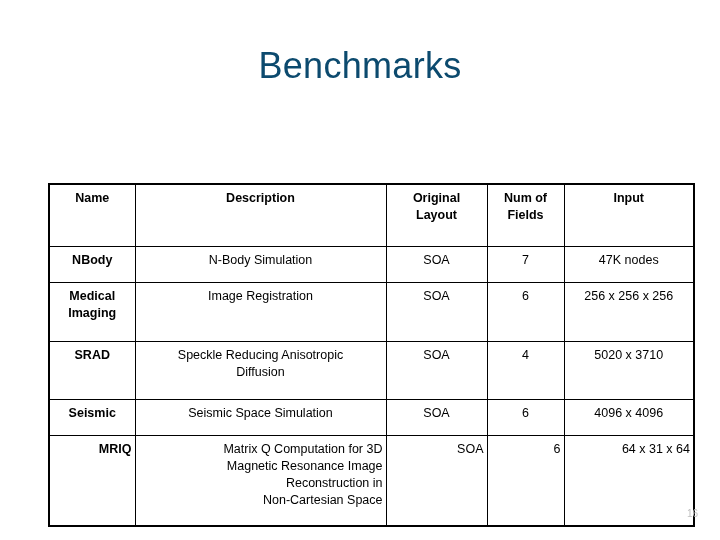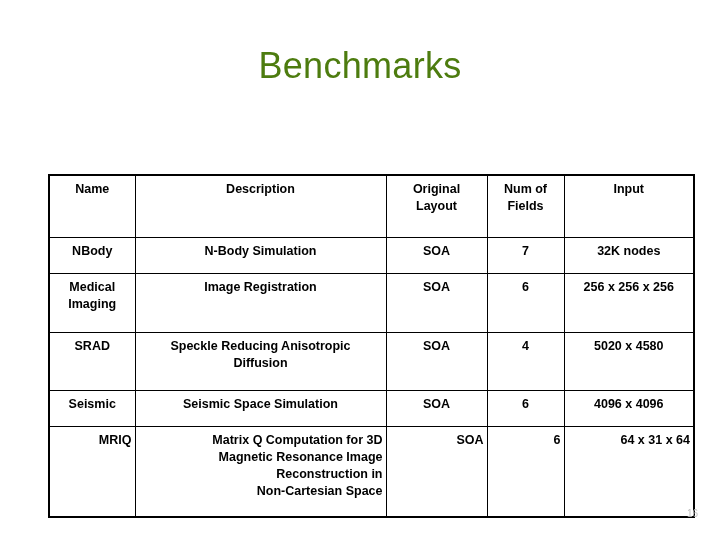--- a/index.html
+++ b/index.html
@@ -25,27 +25,27 @@
   .slide-title {
     position: absolute;
     top: 44px;
     left: 0;
     width: 720px;
     text-align: center;
     font-size: 36px;
     font-weight: 400;
     line-height: 44px;
     letter-spacing: 0.3px;
-    color: #4d7c0f;
+    color: #0c4a6e;
   }
 
   .table-wrap {
     position: absolute;
     left: 48px;
-    top: 174px;
+    top: 183px;
     width: 645px;
   }
 
   table.bench {
     border-collapse: collapse;
     width: 645px;
     table-layout: fixed;
     border: 2px solid #000000;
   }
 
@@ -56,21 +56,21 @@
   table.bench col.c-input     { width: 130px; }
 
   table.bench th,
   table.bench td {
     border: 1.5px solid #000000;
     text-align: center;
     vertical-align: top;
     padding: 5px 3px 4px 3px;
     font-size: 12.5px;
     line-height: 17px;
-    font-weight: 700;
+    font-weight: 400;
   }
 
   table.bench thead th {
     font-weight: bold;
     font-size: 12.5px;
     height: 52px;
     vertical-align: top;
   }
 
   table.bench td.name-cell {
@@ -125,39 +125,39 @@
           <th class="multiline">Input</th>
         </tr>
       </thead>
       <tbody>
 
         <tr class="r-nbody">
           <td class="name-cell multiline">NBody</td>
           <td class="multiline">N-Body Simulation</td>
           <td class="multiline">SOA</td>
           <td class="multiline">7</td>
-          <td class="multiline">32K nodes</td>
+          <td class="multiline">47K nodes</td>
         </tr>
 
         <tr class="r-medical">
           <td class="name-cell multiline">Medical
 Imaging</td>
           <td class="multiline">Image Registration</td>
           <td class="multiline">SOA</td>
           <td class="multiline">6</td>
           <td class="multiline">256 x 256 x 256</td>
         </tr>
 
         <tr class="r-srad">
           <td class="name-cell multiline">SRAD</td>
           <td class="multiline">Speckle Reducing Anisotropic
 Diffusion</td>
           <td class="multiline">SOA</td>
           <td class="multiline">4</td>
-          <td class="multiline">5020 x 4580</td>
+          <td class="multiline">5020 x 3710</td>
         </tr>
 
         <tr class="r-seismic">
           <td class="name-cell multiline">Seismic</td>
           <td class="multiline">Seismic Space Simulation</td>
           <td class="multiline">SOA</td>
           <td class="multiline">6</td>
           <td class="multiline">4096 x 4096</td>
         </tr>
 

